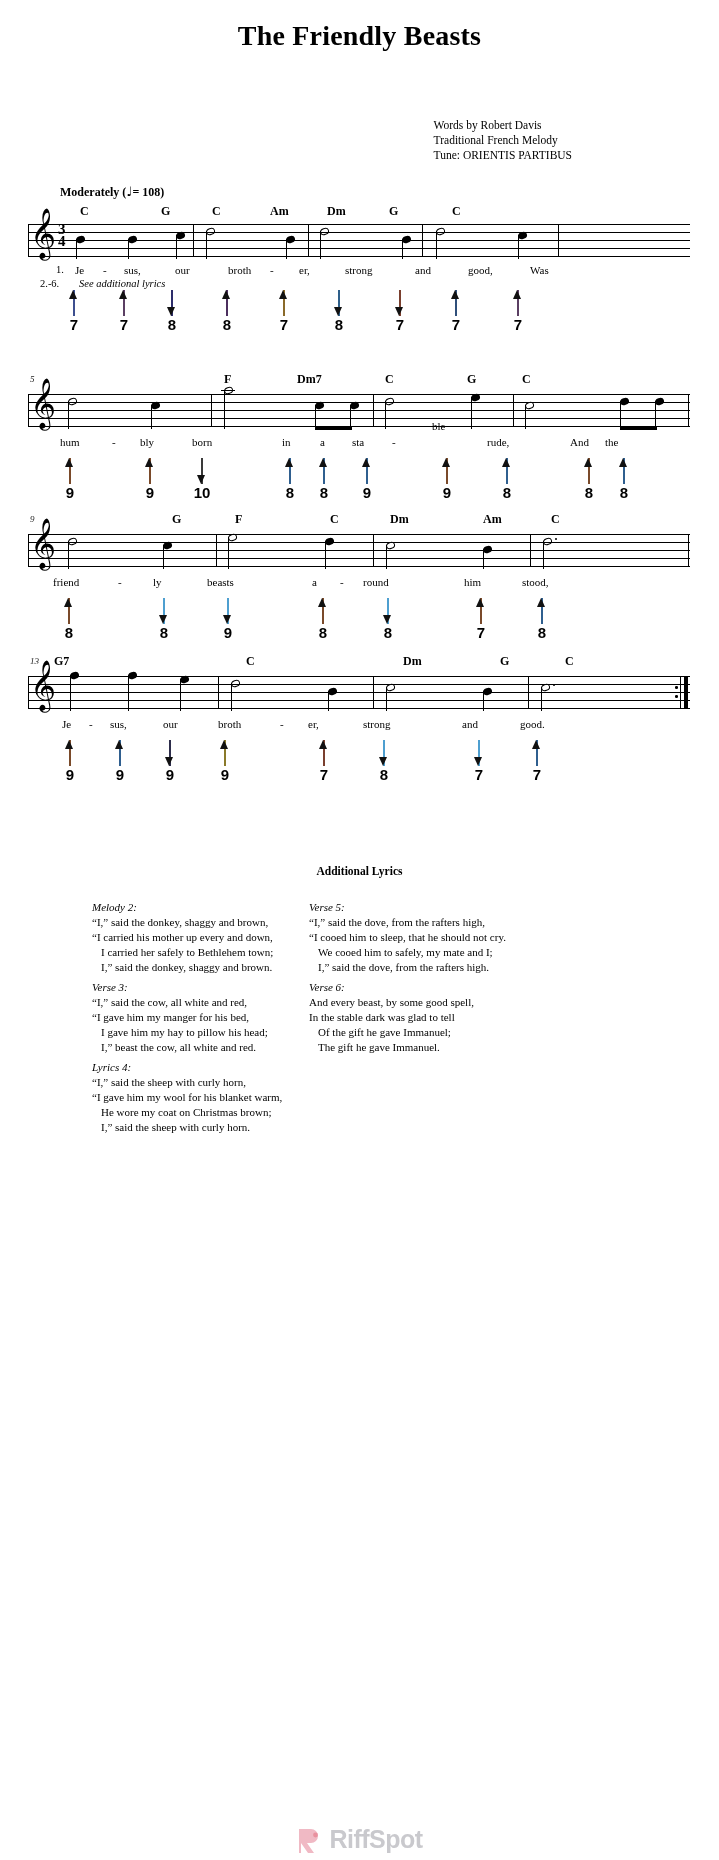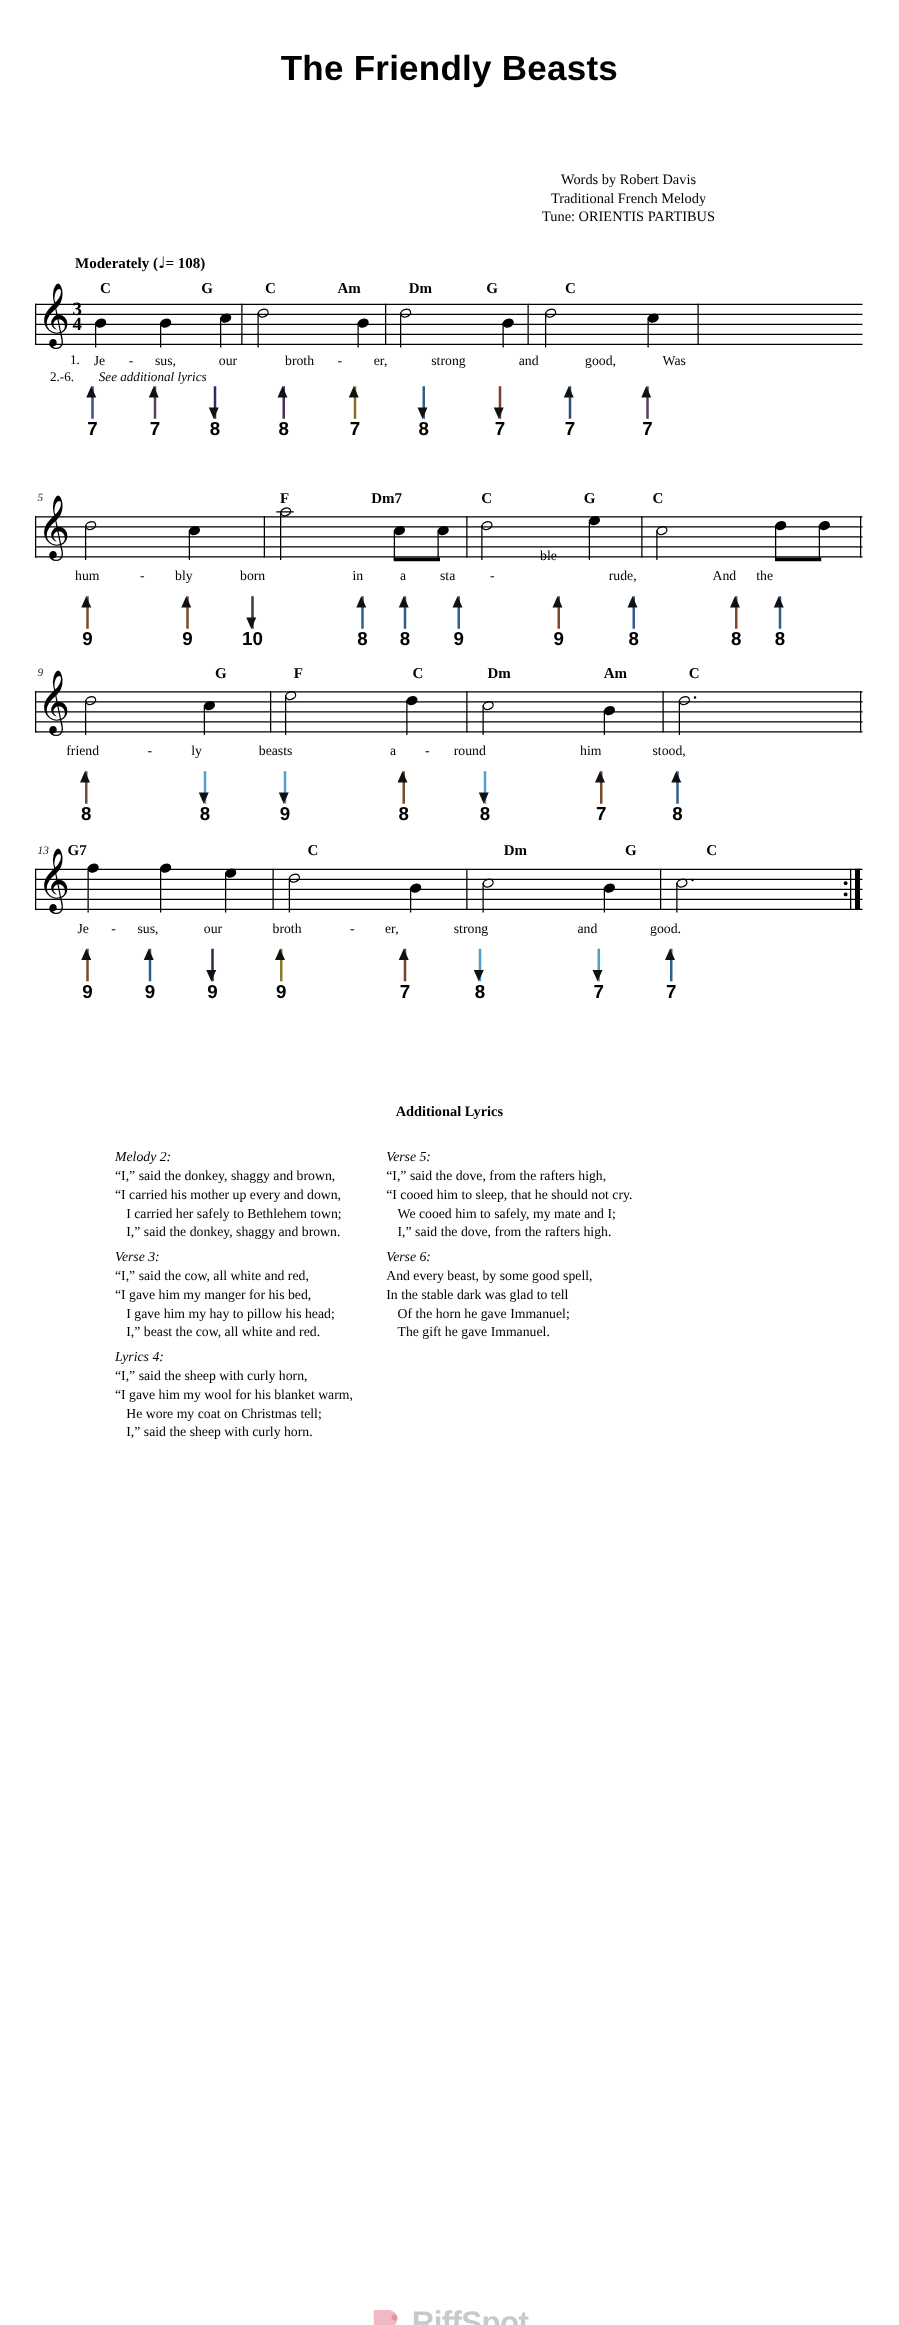--- a/index.html
+++ b/index.html
@@ -10,31 +10,31 @@
     font-family: "Liberation Serif", serif;
     color: #000000;
     position: relative;
     overflow: hidden;
   }
   .page { position: relative; width: 719px; height: 1860px; }
 
   
   .title {
     text-align: center;
-    font-family: Liberation Sans, sans-serif;
+    font-family: Liberation Serif, serif;
     font-weight: bold;
     font-size: 28px;
     letter-spacing: .2px;
-    margin-top: 39px;
+    margin-top: 20px;
   }
   .credits {
     position: absolute;
     top: 98px;
     right: 147px;
-    text-align: center;
+    text-align: left;
     font-size: 11.5px;
     line-height: 15px;
   }
 
   
   .system { position: relative; width: 719px; }
   .tempo {
     position: absolute;
     font-weight: bold;
     font-size: 12px;
@@ -788,37 +788,37 @@
     <div class="vline">“I,” said the cow, all white and red,</div>
     <div class="vline">“I gave him my manger for his bed,</div>
     <div class="vline ind">I gave him my hay to pillow his head;</div>
     <div class="vline ind">I,” beast the cow, all white and red.</div>
   </div>
 
   <div class="verse" style="left:92px; top:1040px;">
     <div class="vhead">Lyrics 4:</div>
     <div class="vline">“I,” said the sheep with curly horn,</div>
     <div class="vline">“I gave him my wool for his blanket warm,</div>
-    <div class="vline ind">He wore my coat on Christmas tell;</div>
+    <div class="vline ind">He wore my coat on Christmas brown;</div>
     <div class="vline ind">I,” said the sheep with curly horn.</div>
   </div>
 
   <div class="verse" style="left:309px; top:880px;">
     <div class="vhead">Verse 5:</div>
     <div class="vline">“I,” said the dove, from the rafters high,</div>
     <div class="vline">“I cooed him to sleep, that he should not cry.</div>
     <div class="vline ind">We cooed him to safely, my mate and I;</div>
     <div class="vline ind">I,” said the dove, from the rafters high.</div>
   </div>
 
   <div class="verse" style="left:309px; top:960px;">
     <div class="vhead">Verse 6:</div>
     <div class="vline">And every beast, by some good spell,</div>
     <div class="vline">In the stable dark was glad to tell</div>
-    <div class="vline ind">Of the horn he gave Immanuel;</div>
+    <div class="vline ind">Of the gift he gave Immanuel;</div>
     <div class="vline ind">The gift he gave Immanuel.</div>
   </div>
 
   <div class="logo">
     <svg class="mark" viewBox="0 0 26 28">
       <path d="M3 3 h12 a7 7 0 0 1 0 14 h-4 l7 10 h-6 l-7 -10 v10 h-2 z" fill="#f0b9c4"></path>
       <circle cx="19.5" cy="9" r="2.4" fill="#e9919f"></circle>
     </svg>
     <span class="wordmark">RiffSpot</span>
   </div>

